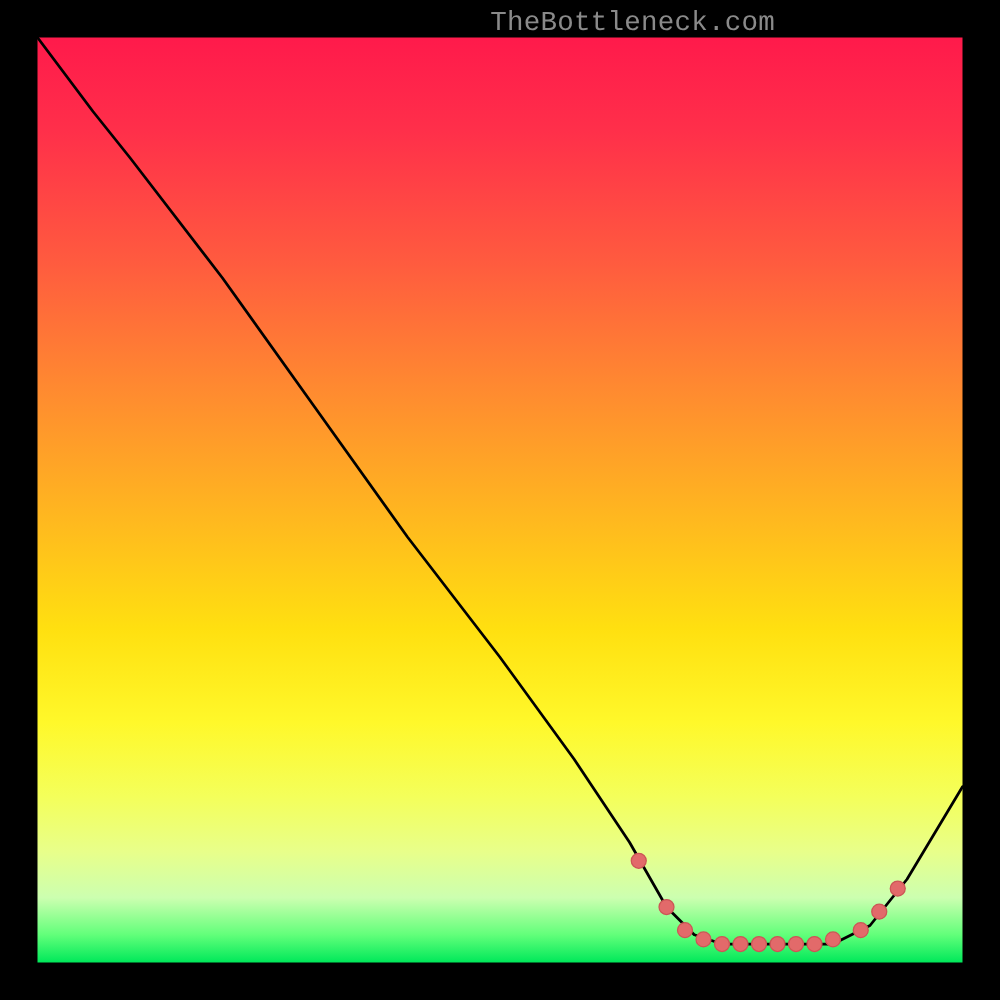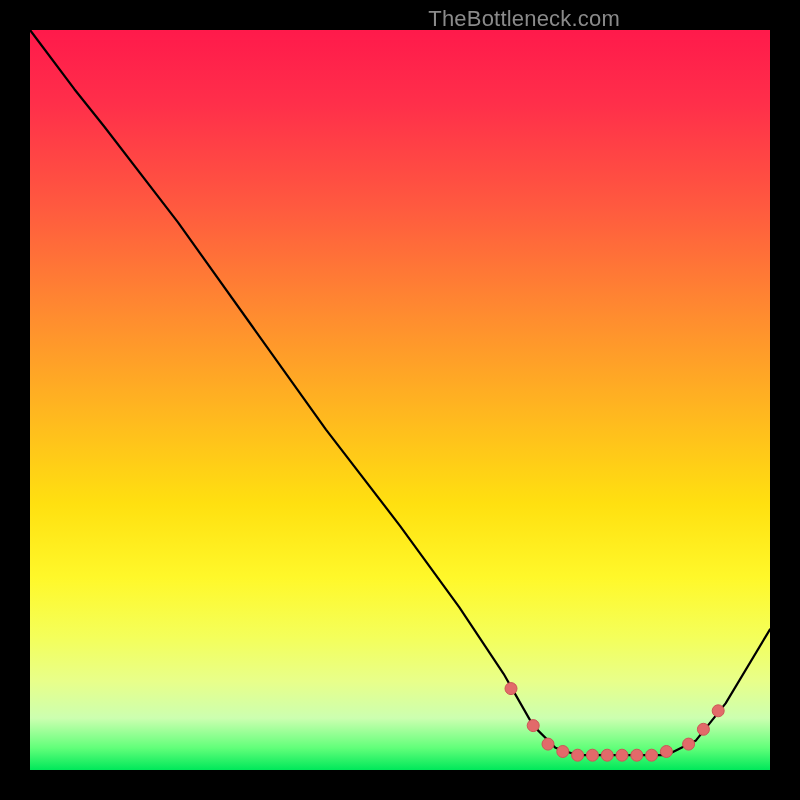--- a/index.html
+++ b/index.html
@@ -9,20 +9,21 @@
     height: 800px;
     background: #000;
     overflow: hidden;
     font-family: Arial, Helvetica, sans-serif;
   }
   .stage {
     position: relative;
     width: 632px;
     height: 800px;
     background: #000;
+    font-family: Liberation Mono, monospace;
   }
   .plot {
     position: absolute;
     left: 30px;
     top: 30px;
     width: 740px;
     height: 740px;
     background: linear-gradient(to bottom,
       #ff1a4b 0%,
       #ff2f4a 10%,

